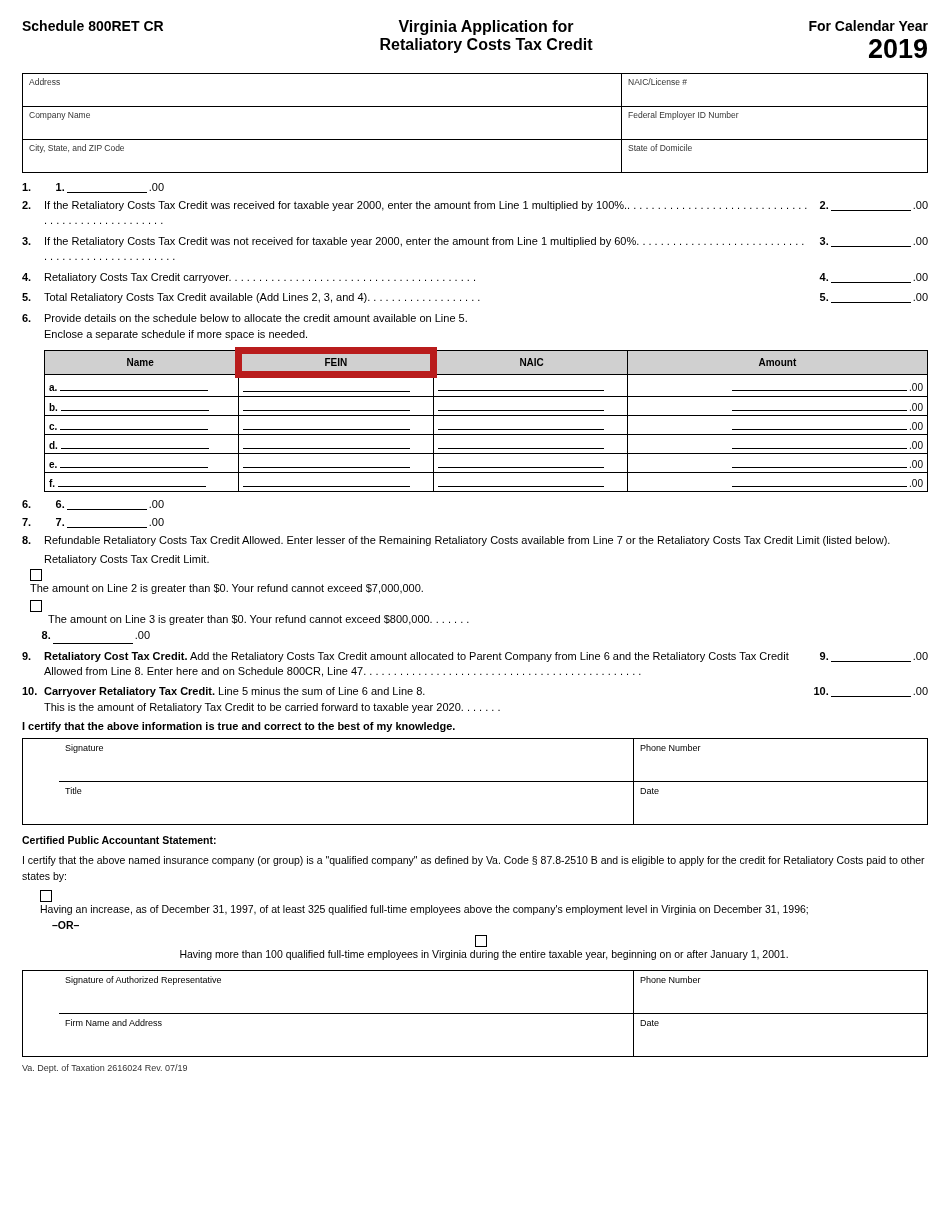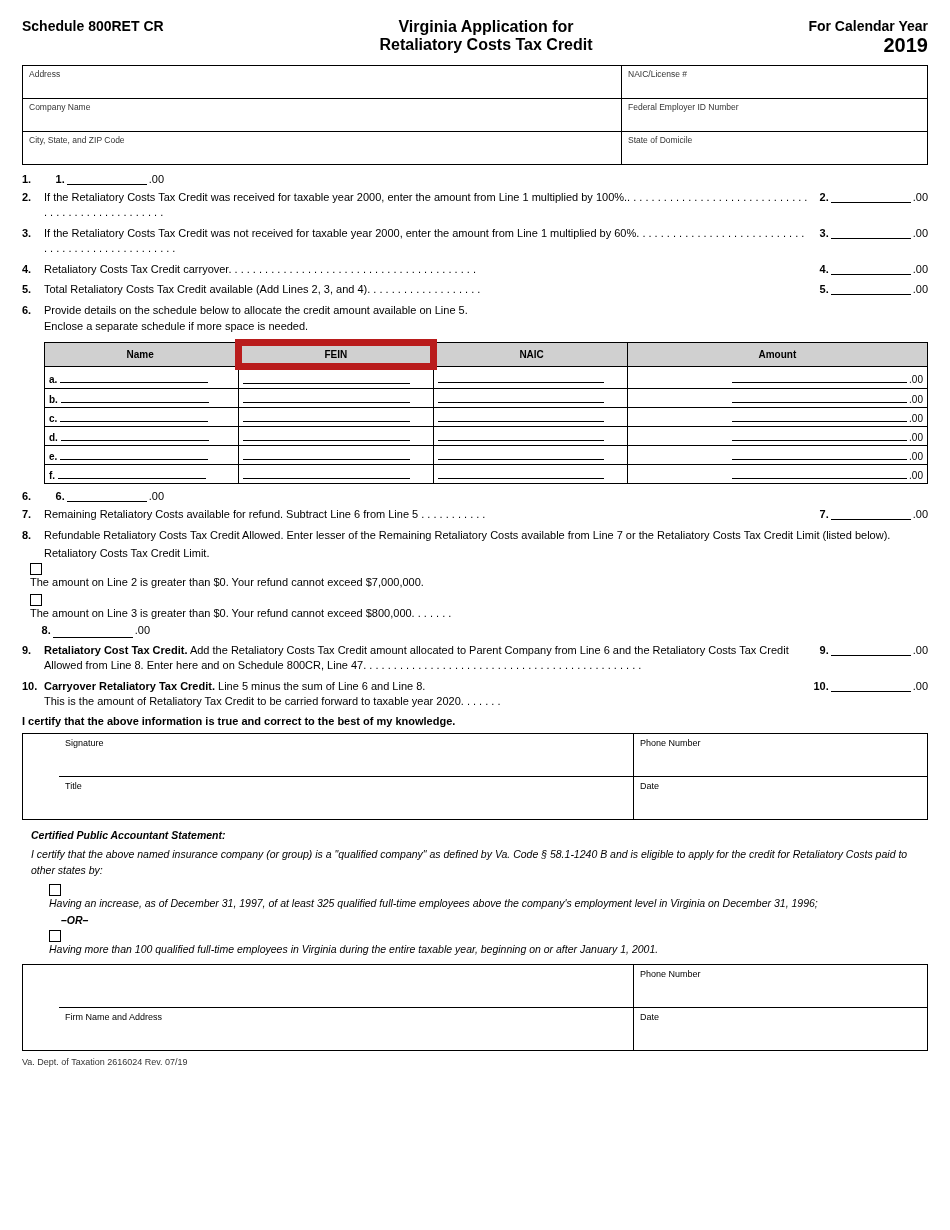--- a/index.html
+++ b/index.html
@@ -14,21 +14,21 @@
     }
     .header {
       display: flex;
       justify-content: space-between;
       align-items: flex-start;
       margin-bottom: 8px;
     }
     .header-left { font-size: 14px; font-weight: bold; }
     .header-center { text-align: center; font-size: 16px; font-weight: bold; flex: 1; }
     .header-right { text-align: right; font-size: 14px; font-weight: bold; }
-    .header-right .year { font-size: 20px; font-weight: bold; }
+    .header-right .year { font-size: 27px; font-weight: bold; }
 
     .form-grid {
       border: 1px solid #000;
       margin-bottom: 6px;
     }
     .form-row {
       display: flex;
       border-bottom: 1px solid #000;
     }
     .form-row:last-child { border-bottom: none; }
@@ -115,23 +115,22 @@
     .bottom-cell {
       padding: 4px 6px;
       font-size: 9.5px;
       flex: 1;
       min-height: 36px;
       border-right: 1px solid #000;
     }
     .bottom-cell:last-child { border-right: none; }
 
     .certify-section {
-      margin: 8px 9px;
+      margin: 8px 0;
       font-size: 10.5px;
-      font-style: italic;
     }
     .certify-section p { line-height: 1.5; margin-bottom: 4px; }
 
     .footer-note {
       font-size: 9px;
       color: #333;
       margin-top: 6px;
     }
 
     .or-line {
@@ -361,21 +360,20 @@
   <span class="line-num bold-text">6.</span>
   <div class="line-result">
     <span class="line-result-num bold-text">6.</span>
     <span class="line-result-box">&nbsp;</span>
     <span class="line-result-cents">.00</span>
   </div>
 </div>
 
 <div class="line">
   <span class="line-num bold-text">7.</span>
-  <span class="line-text">Remaining Retaliatory Costs available for refund. Subtract Line 6 from Line 5 . . . . . . . . . . .</span>
   <div class="line-result">
     <span class="line-result-num bold-text">7.</span>
     <span class="line-result-box">&nbsp;</span>
     <span class="line-result-cents">.00</span>
   </div>
 </div>
 
 <div class="section">
   <div class="line">
     <span class="line-num bold-text">8.</span>
@@ -385,21 +383,21 @@
     <span>Retaliatory Costs Tax Credit Limit.</span>
   </div>
 
   <div class="checkbox-line">
     <span class="checkbox-box"></span>
     <span>The amount on Line 2 is greater than $0. Your refund cannot exceed $7,000,000.</span>
   </div>
 
   <div class="checkbox-line" style="display:flex; align-items:flex-start;">
     <span class="checkbox-box"></span>
-    <span style="flex:1;">The amount on Line 3 is greater than $0. Your refund cannot exceed $800,000.  . . . . . .</span>
+    <span style="flex:1;margin-left:18px;">The amount on Line 3 is greater than $0. Your refund cannot exceed $800,000.  . . . . . .</span>
     <div class="line-result">
       <span class="line-result-num bold-text">8.</span>
       <span class="line-result-box">&nbsp;</span>
       <span class="line-result-cents">.00</span>
     </div>
   </div>
 </div>
 
 <div class="line">
   <span class="line-num bold-text">9.</span>
@@ -443,36 +441,37 @@
     </div>
     <div class="bottom-cell" style="flex:1;">
       <div style="font-size:9px;">Date</div>
       <div style="min-height:24px;"></div>
     </div>
   </div>
 </div>
 
 <div class="certify-section">
   <p><strong>Certified Public Accountant Statement:</strong></p>
-  <p>I certify that the above named insurance company (or group) is a "qualified company" as defined by Va. Code § 58.1-1240 B and is eligible to apply for the credit for Retaliatory Costs paid to other states by:</p>
+  <p>I certify that the above named insurance company (or group) is a "qualified company" as defined by Va. Code § 87.8-2510 B and is eligible to apply for the credit for Retaliatory Costs paid to other states by:</p>
 
   <div class="checkbox-line" style="margin-left:18px; margin-top:4px;">
     <span class="checkbox-box"></span>
     <span>Having an increase, as of December 31, 1997, of at least 325 qualified full-time employees above the company's employment level in Virginia on December 31, 1996;</span>
   </div>
   <div class="or-line" style="margin-left:30px;">–OR–</div>
-  <div class="checkbox-line" style="margin-left:18px;">
+  <div class="checkbox-line" style="margin-left:18px;align-items:center;">
     <span class="checkbox-box"></span>
     <span>Having more than 100 qualified full-time employees in Virginia during the entire taxable year, beginning on or after January 1, 2001.</span>
   </div>
 </div>
 
 <div class="bottom-form-grid">
   <div class="bottom-form-row">
     <div class="bottom-cell" style="flex:2;">
+      <div style="font-size:9px;">Signature of Authorized Representative</div>
       <div style="min-height:24px;"></div>
     </div>
     <div class="bottom-cell" style="flex:1;">
       <div style="font-size:9px;">Phone Number</div>
       <div style="min-height:24px;"></div>
     </div>
   </div>
   <div class="bottom-form-row">
     <div class="bottom-cell" style="flex:2;">
       <div style="font-size:9px;">Firm Name and Address</div>

